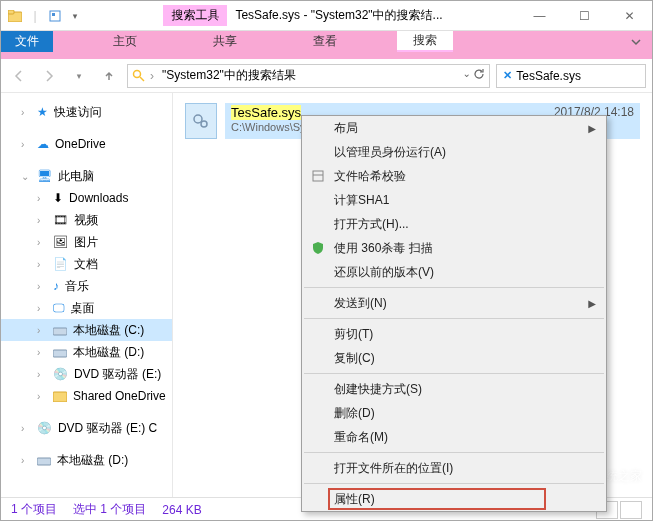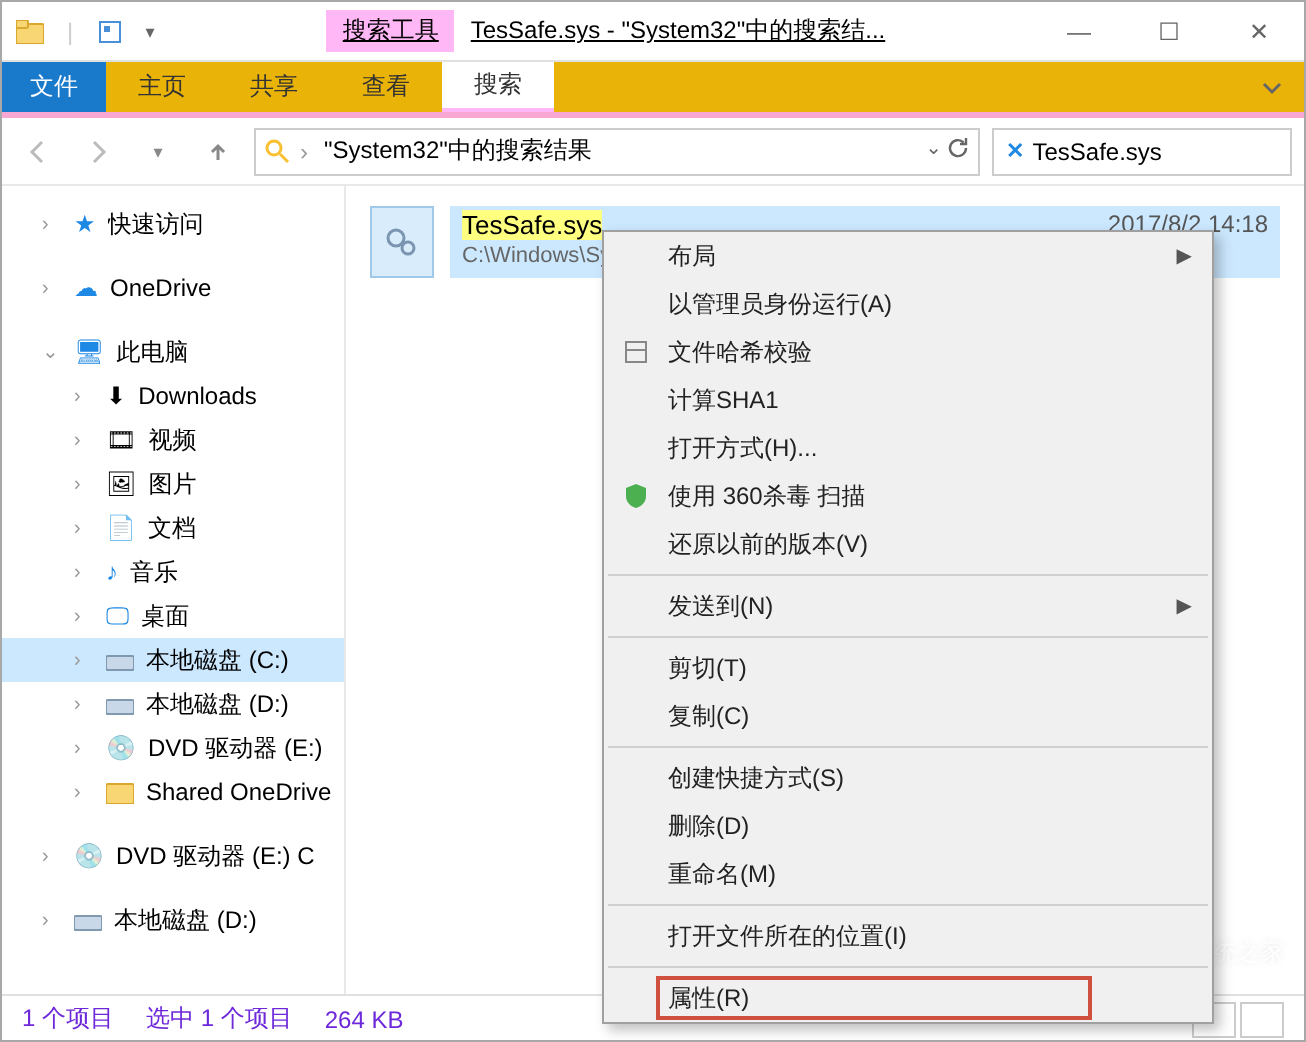--- a/index.html
+++ b/index.html
@@ -1,27 +1,27 @@
 <!DOCTYPE html>
 <html><head>
 <meta charset="utf-8">
 <style>
 * { margin: 0; padding: 0; box-sizing: border-box; font-family: "Microsoft YaHei", "Segoe UI", sans-serif; font-size: 12px; }
 body { background: #fff; width: 653px; height: 521px; overflow: hidden; position: relative; border: 1px solid #a8a8a8; }
 
 .titlebar { height: 30px; display: flex; align-items: center; background: #fff; border-bottom: 1px solid #e0e0e0; }
 .qat { display: flex; gap: 4px; padding: 0 6px; align-items: center; }
 .qat .icn { width: 16px; height: 16px; display: flex; align-items: center; justify-content: center; }
-.title-wrap { flex: 1; display: flex; align-items: center; justify-content: center; gap: 8px; text-decoration: underline; }
+.title-wrap { flex: 1; display: flex; align-items: center; justify-content: center; gap: 8px; }
 .title-badge { background: #ffb7f5; color: #000; padding: 2px 8px; font-size: 12px; }
 .title-text { font-size: 12px; }
 .winbtns { display: flex; }
 .winbtn { width: 45px; height: 30px; display: flex; align-items: center; justify-content: center; color: #666; }
 
-.ribbon { height: 28px; display: flex; background: #eab308; border-bottom: 3px solid #f9a8d4; }
+.ribbon { height: 28px; display: flex; background: #f9a8d4; border-bottom: 7px solid #f9a8d4; gap: 44px; }
 .ribbon-file { background: #1979ca; color: #fff; padding: 4px 14px; display: flex; align-items: center; }
 .ribbon-tab { padding: 4px 16px; display: flex; align-items: center; color: #333; }
 .ribbon-tab.hl { border-bottom: 2px solid #ffb7f5; background: #fff; }
 .ribbon-expand { margin-left: auto; padding: 0 10px; display: flex; align-items: center; color: #666; }
 
 .addrbar { height: 34px; display: flex; align-items: center; padding: 4px 6px; gap: 6px; background: #fff; border-bottom: 1px solid #e8e8e8; }
 .navbtn { width: 24px; height: 24px; display: flex; align-items: center; justify-content: center; color: #999; }
 .addr { flex: 1; border: 1px solid #ccc; height: 24px; display: flex; align-items: center; padding: 0 4px; gap: 4px; }
 .addr .crumb { padding: 0 4px; }
 .addr .sep { color: #999; }

